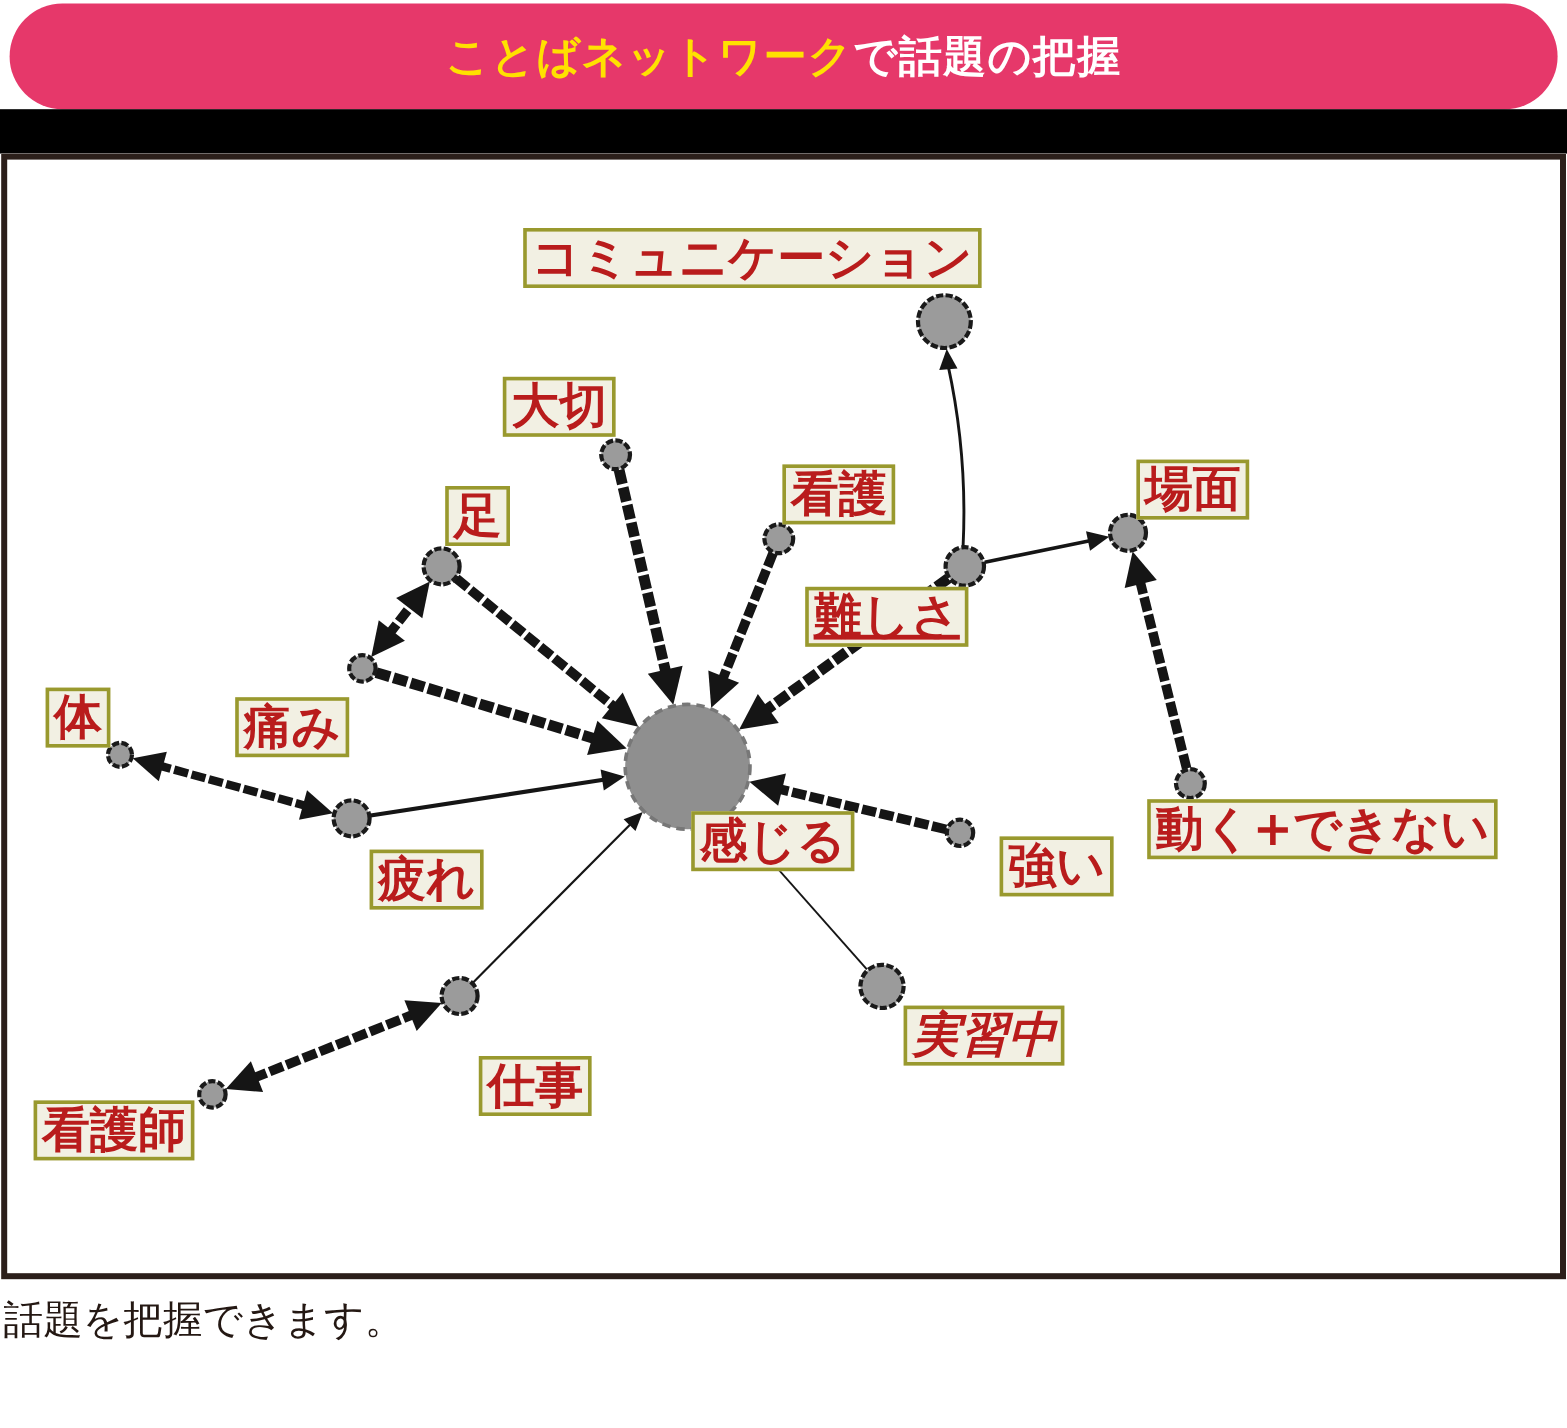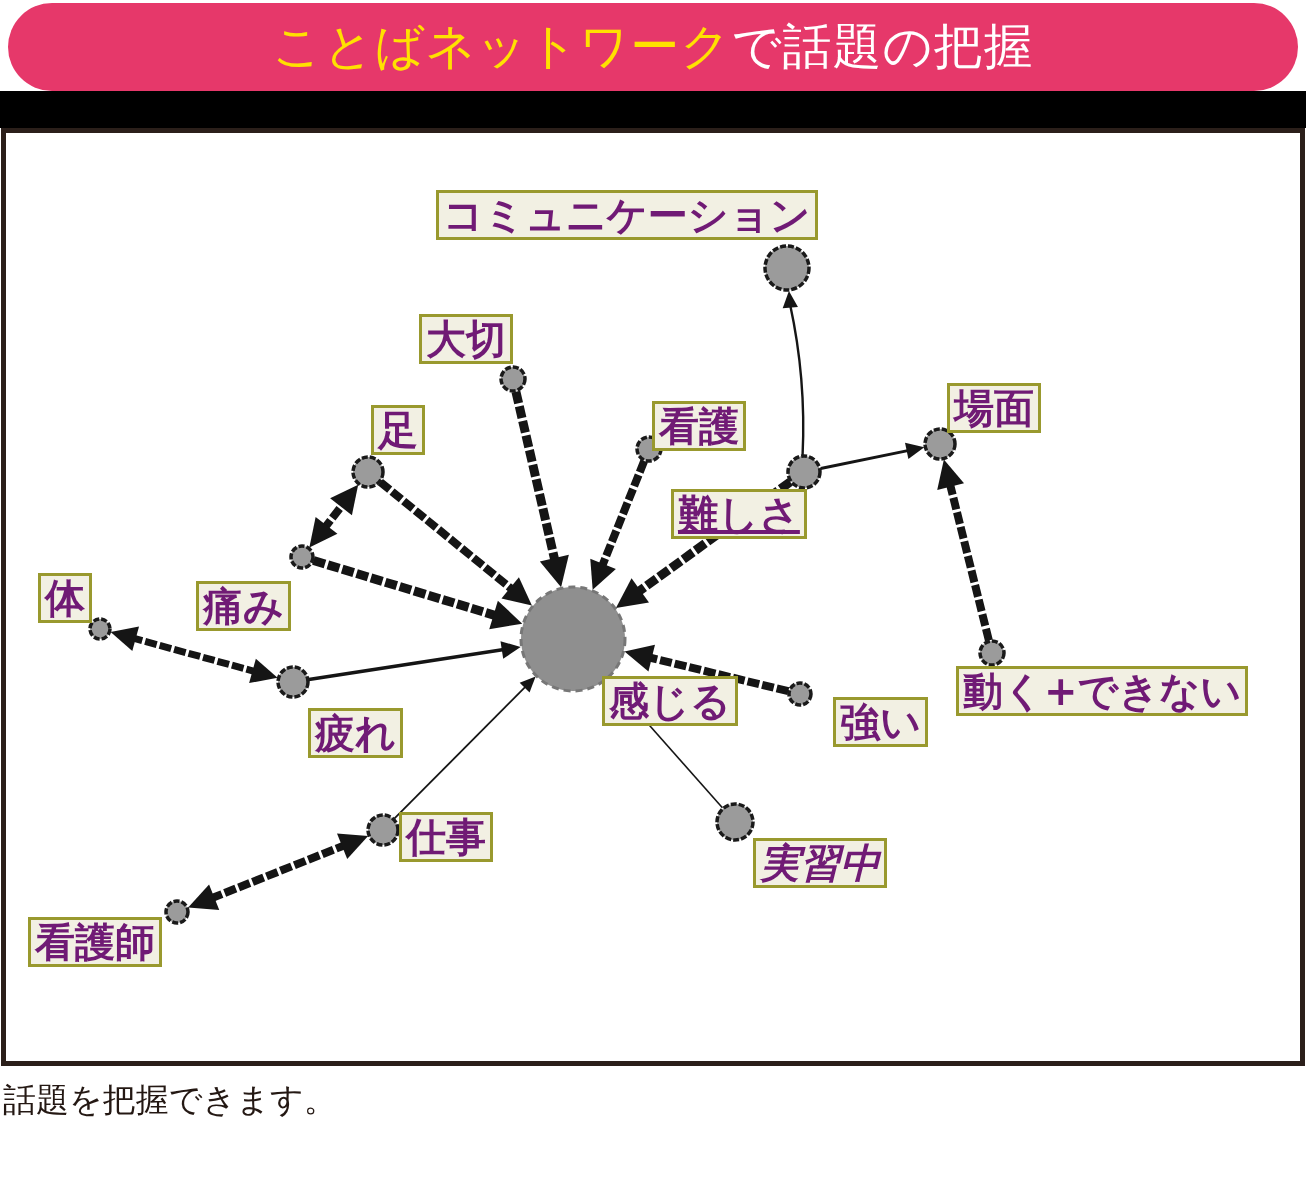--- a/index.html
+++ b/index.html
@@ -5,35 +5,35 @@
   html,body{margin:0;padding:0;background:#ffffff;}
   body{
     width:1306px;height:1190px;position:relative;overflow:hidden;
     font-family:"DejaVu Sans","Liberation Sans",sans-serif;
   }
   .banner{
     position:absolute;left:8px;top:3px;width:1290px;height:88px;
     border-radius:44px;display:flex;align-items:center;justify-content:center;
   }
   .banner-title{
-    font-size:49px;font-weight:normal;letter-spacing:1px;white-space:nowrap;
+    font-size:36px;font-weight:bold;letter-spacing:1px;white-space:nowrap;
   }
   .divider-stripe{
     position:absolute;left:0;top:91px;width:1306px;height:37px;
   }
   .diagram-box{
     position:absolute;left:1px;top:128px;width:1294px;height:928px;
     border:5px solid #2b1f1a;background:#ffffff;
   }
   #graph-svg{position:absolute;left:0;top:0;width:1306px;height:1190px;}
   .node-label{
     position:absolute;
     background:#f2f0e3;
     border:3px solid #99992e;
-    color:#701a75;
+    color:#b91c1c;
     font-size:40px;font-weight:bold;line-height:1.05;
     padding:1px 4px;white-space:nowrap;
   }
   .caption{
     position:absolute;left:3px;top:1078px;width:1300px;
     color:#241813;font-size:33px;line-height:44px;letter-spacing:0px;
   }
 </style>
 </head>
 <body>
@@ -93,30 +93,30 @@
     <circle cx="800" cy="694" r="11" fill="#9b9b9b" stroke="#1a1a1a" stroke-width="3.5" stroke-dasharray="6 2"></circle>
     <circle cx="992" cy="653" r="12" fill="#9b9b9b" stroke="#1a1a1a" stroke-width="3.5" stroke-dasharray="6 2"></circle>
     <circle cx="383" cy="830" r="15" fill="#9b9b9b" stroke="#1a1a1a" stroke-width="3.5" stroke-dasharray="6 2"></circle>
     <circle cx="177" cy="912" r="11" fill="#9b9b9b" stroke="#1a1a1a" stroke-width="3.5" stroke-dasharray="6 2"></circle>
     <circle cx="735" cy="822" r="18" fill="#9b9b9b" stroke="#1a1a1a" stroke-width="3.5" stroke-dasharray="6 2"></circle>
   </svg>
 
 <div id="labels">
     <div class="node-label" style="left: 436px; top: 190px; background: rgb(242, 240, 227); border-color: rgb(153, 153, 46);">コミュニケーション</div>
     <div class="node-label" style="left: 419px; top: 314px; background: rgb(242, 240, 227); border-color: rgb(153, 153, 46); text-align: center;">大切</div>
-    <div class="node-label" style="left: 652px; top: 401px; background: rgb(242, 240, 227); border-color: rgb(153, 153, 46);">看護</div>
+    <div class="node-label" style="left: 652px; top: 387px; background: rgb(242, 240, 227); border-color: rgb(153, 153, 46);">看護</div>
     <div class="node-label" style="left: 671px; top: 489px; background: rgb(242, 240, 227); border-color: rgb(153, 153, 46); text-decoration: underline;">難しさ</div>
     <div class="node-label" style="left: 947px; top: 383px; background: rgb(242, 240, 227); border-color: rgb(153, 153, 46);">場面</div>
     <div class="node-label" style="left: 371px; top: 405px; background: rgb(242, 240, 227); border-color: rgb(153, 153, 46);">足</div>
     <div class="node-label" style="left: 196px; top: 581px; background: rgb(242, 240, 227); border-color: rgb(153, 153, 46);">痛み</div>
     <div class="node-label" style="left: 38px; top: 573px; background: rgb(242, 240, 227); border-color: rgb(153, 153, 46);">体</div>
     <div class="node-label" style="left: 308px; top: 708px; background: rgb(242, 240, 227); border-color: rgb(153, 153, 46);">疲れ</div>
-    <div class="node-label" style="left: 602px; top: 676px; background: rgb(242, 240, 227); border-color: rgb(153, 153, 46); text-align: center;">感じる</div>
+    <div class="node-label" style="left: 576px; top: 676px; background: rgb(242, 240, 227); border-color: rgb(153, 153, 46); text-align: center;">感じる</div>
     <div class="node-label" style="left: 833px; top: 697px; background: rgb(242, 240, 227); border-color: rgb(153, 153, 46);">強い</div>
     <div class="node-label" style="left: 956px; top: 666px; background: rgb(242, 240, 227); border-color: rgb(153, 153, 46);">動く+できない</div>
-    <div class="node-label" style="left: 399px; top: 812px; background: rgb(242, 240, 227); border-color: rgb(153, 153, 46);">仕事</div>
+    <div class="node-label" style="left: 399px; top: 880px; background: rgb(242, 240, 227); border-color: rgb(153, 153, 46);">仕事</div>
     <div class="node-label" style="left: 28px; top: 917px; background: rgb(242, 240, 227); border-color: rgb(153, 153, 46);">看護師</div>
     <div class="node-label" style="left: 753px; top: 838px; background: rgb(242, 240, 227); border-color: rgb(153, 153, 46); font-style: italic;">実習中</div>
   </div>
 
 <div class="caption" style="color: rgb(36, 24, 19);">
   <div>話題を把握できます。</div>
 </div>
 
 </body></html>

